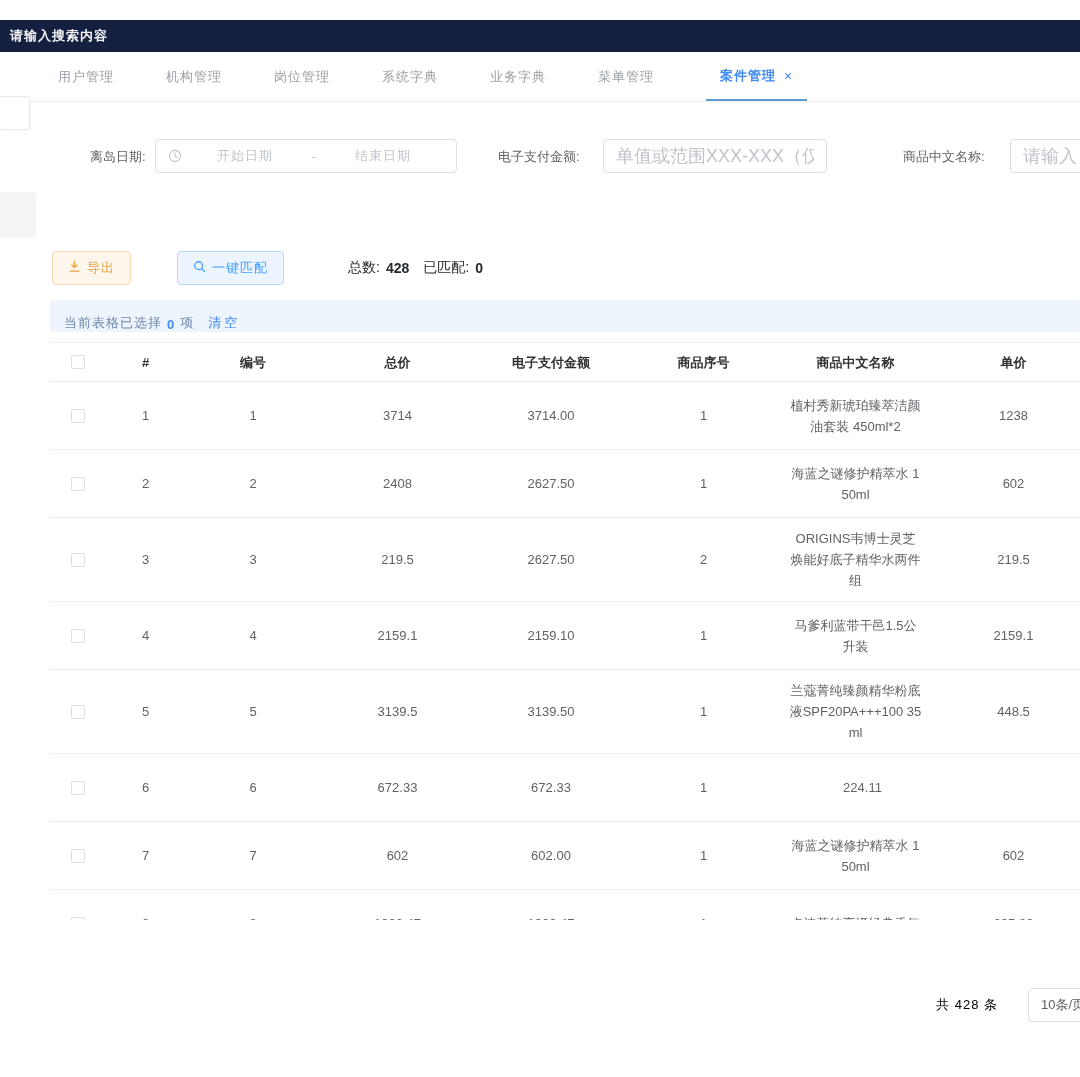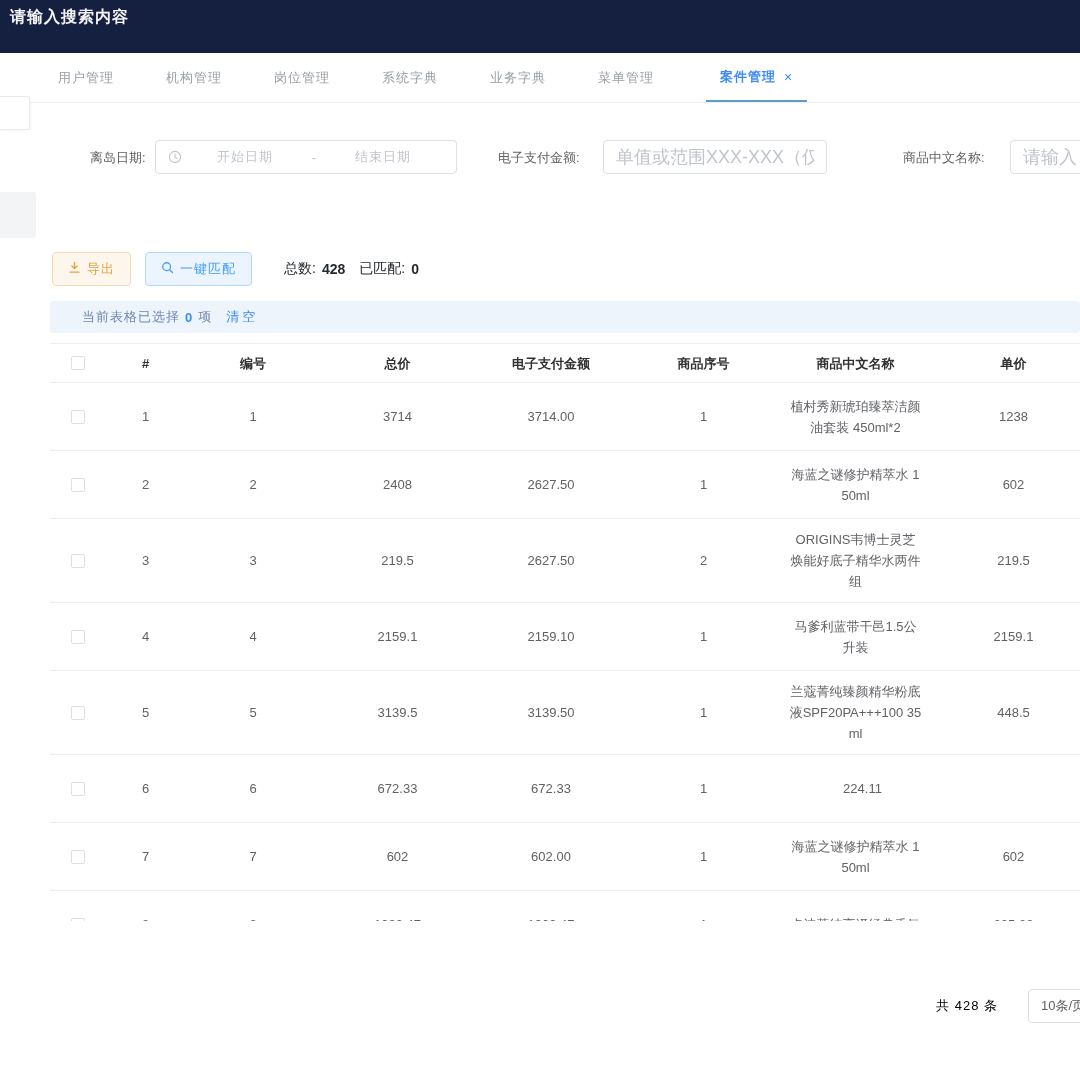--- a/index.html
+++ b/index.html
@@ -1,21 +1,21 @@
 <!DOCTYPE html>
 <html><head>
 <meta charset="utf-8">
 <style>
   * { margin:0; padding:0; box-sizing:border-box; }
   html,body { width:1080px; height:1077px; overflow:hidden; background:#fff;
     font-family:"Liberation Sans","DejaVu Sans",sans-serif; position:relative; }
 
   
-  .topbar { height:53px; background:#151f40; color:rgba(255,255,255,.95);
-    font-size:16px; font-weight:700; padding:7px 0 0 10px; letter-spacing:1px; }
+  .topbar { height:32px; background:#151f40; color:rgba(255,255,255,.95);
+    font-size:13px; font-weight:700; padding:7px 0 0 10px; letter-spacing:1px;margin-top:20px; }
 
   
   .tabbar { height:50px; background:#fff; border-bottom:1px solid #eef0f5;
     display:flex; align-items:stretch; padding-left:58px; }
   .tab { display:flex; align-items:center; font-size:13px; color:#9aa0a6;
     cursor:pointer; margin-right:52px; letter-spacing:1px; }
   .tab.active { color:#3d8af5; font-weight:700; padding:0 14px;
     border-bottom:2px solid #5b9ccb; margin-right:0; }
   .tab .close { font-weight:400; font-size:14px; margin-left:8px; color:#3d8af5; }
 
@@ -37,31 +37,31 @@
   .date-range .sep { color:#c0c4cc; padding:0 6px; }
   .date-range .icon { display:flex; margin-right:2px; }
   input.raw { border:none; outline:none; width:100%; height:100%; font-size:18px;
     color:#606266; background:transparent; font-family:inherit; }
   input.raw::placeholder { color:#c0c4cc; }
   .amount-input { left:603px; width:224px; padding:0 12px; }
   .name-input { left:1010px; width:160px; padding:0 12px; }
   .lab-date { left:90px; } .lab-amount { left:498px; } .lab-name { left:903px; }
 
   
-  .toolbar { margin:76px 0 0 52px; display:flex; align-items:center; height:36px; }
+  .toolbar { margin:76px 0 0 52px; display:flex; align-items:center; height:36px;gap:32px; }
   .btn { height:34px; padding:0 15px; border-radius:4px; font-size:13px;
     display:flex; align-items:center; gap:6px; cursor:pointer; letter-spacing:1px; }
   .btn-export { background:#fdf6ec; border:1px solid #f5dab1; color:#e6a23c; }
   .btn-match { background:#ecf5ff; border:1px solid #b3d8ff; color:#409eff; margin-left:14px; }
   .counts { margin-left:32px; font-size:14px; color:#24292f; display:flex; gap:6px; align-items:center; }
   .counts b { font-weight:700; }
 
   
   .selection-bar { margin:14px 0 0 50px; width:1030px; height:32px; background:#eef4fc;
-    border-radius:3px; display:flex; align-items:center; padding-left:32px;
+    border-radius:3px; display:flex; align-items:flex-end; padding-left:14px;
     font-size:13px; color:#7089ae; letter-spacing:1px; }
   .selection-bar .cnt { color:#3d8af5; font-weight:700; margin:0 5px; }
   .selection-bar .clear { color:#3d8af5; margin-left:14px; cursor:pointer; letter-spacing:3px; }
 
   
   .table-wrap { margin:10px 0 0 50px; width:1046px; height:578px; overflow:hidden; }
   .trow { display:flex; align-items:center; border-bottom:1px solid #ebeef5;
     min-height:68px; }
   .thead { min-height:40px; border-top:1px solid #ebeef5; font-weight:700; color:#303133; }
   .cell { font-size:13px; color:#606266; display:flex; justify-content:center;

